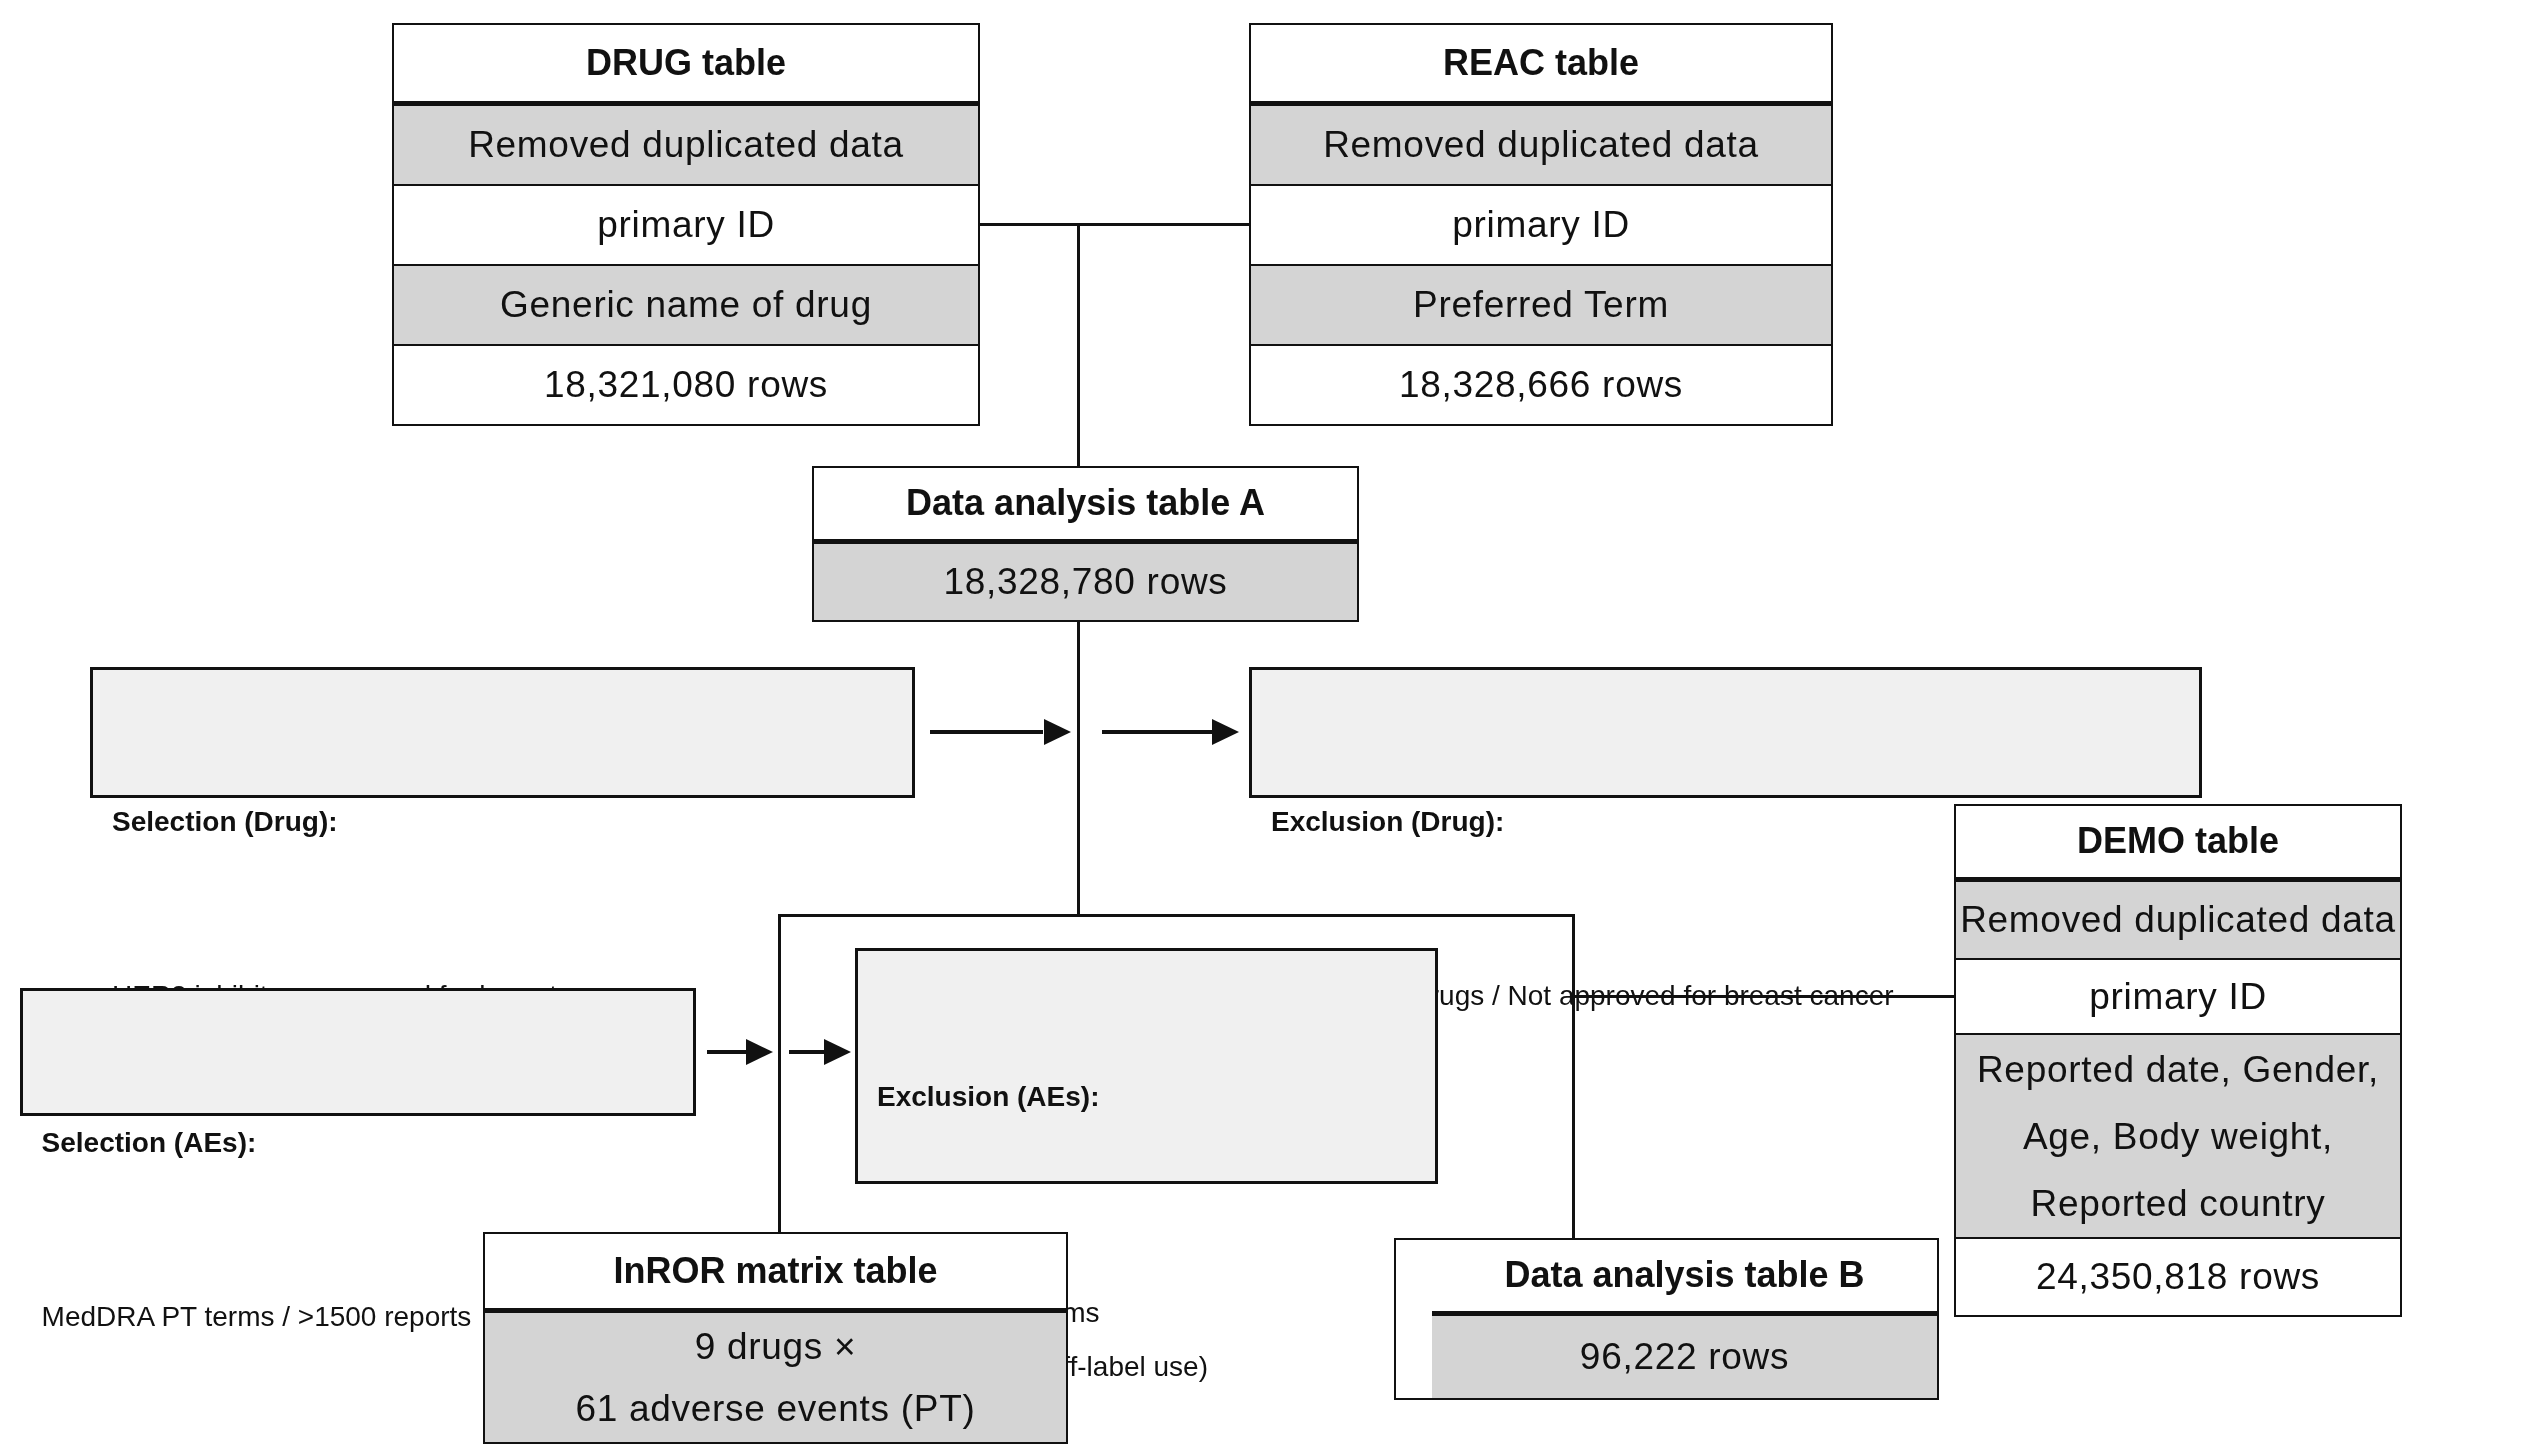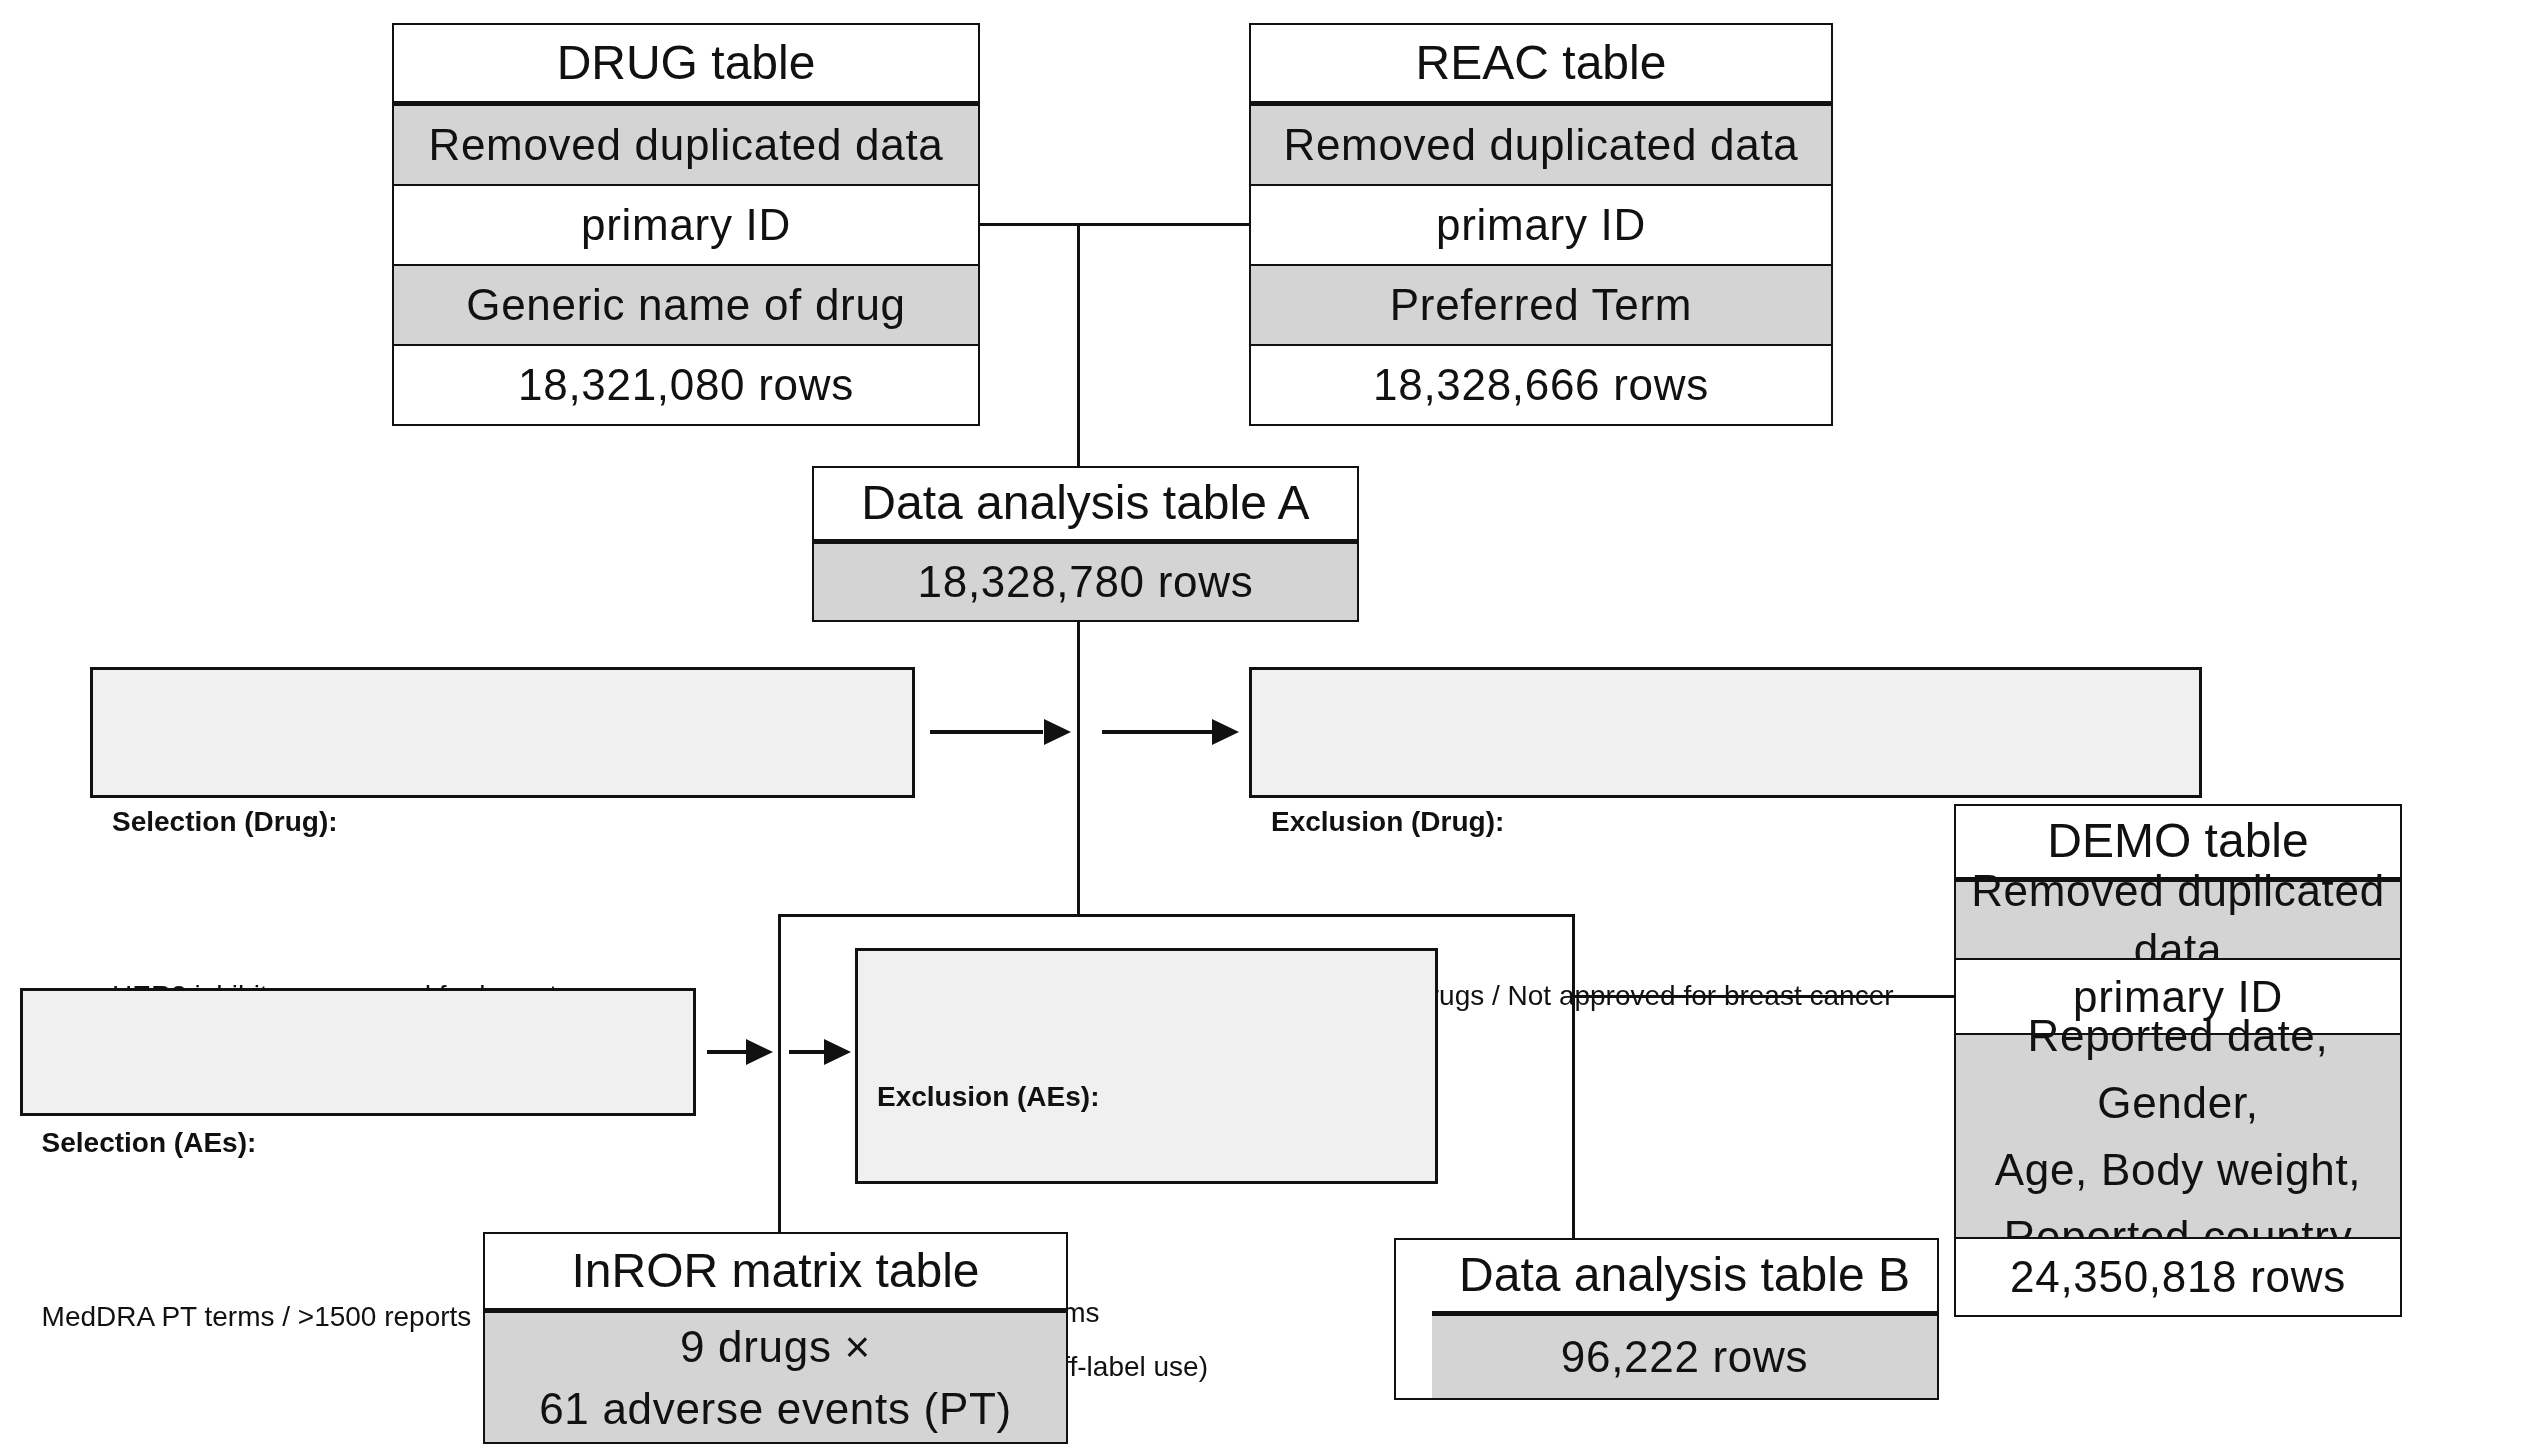--- a/index.html
+++ b/index.html
@@ -21,25 +21,25 @@
   
   .shaft{position:absolute;background:var(--line);height:4px;}
   .head{position:absolute;width:0;height:0;
         border-top:13.5px solid transparent;
         border-bottom:13.5px solid transparent;
         border-left:27px solid var(--line);}
   
   .tbl{position:absolute;border:2.7px solid var(--line);background:#fff;
        display:flex;flex-direction:column;box-sizing:border-box;}
   .cell{display:flex;align-items:center;justify-content:center;
-        text-align:center;font-size:44px;letter-spacing:0.7px;
+        text-align:center;font-size:37px;letter-spacing:0.7px;
         border-top:2.7px solid var(--line);background:#fff;
         white-space:pre-wrap;line-height:1.35;}
   .cell:first-child{border-top:none;}
-  .cell.hd{font-weight:normal;font-size:48px;letter-spacing:0;
+  .cell.hd{font-weight:bold;font-size:36px;letter-spacing:0;
            border-bottom:3.4px solid var(--line);}
   .cell.gray{background:var(--row-gray);}
   
   .callout{position:absolute;background:var(--callout-bg);
            border:3.4px solid var(--line);box-sizing:border-box;
            padding:6.7px 12px 6.7px 19px;font-size:28px;line-height:58px;
            white-space:pre-wrap;}
   .callout .t{font-weight:bold;}
   .callout.tall{line-height:54px;padding-top:10.8px;}
 </style>

